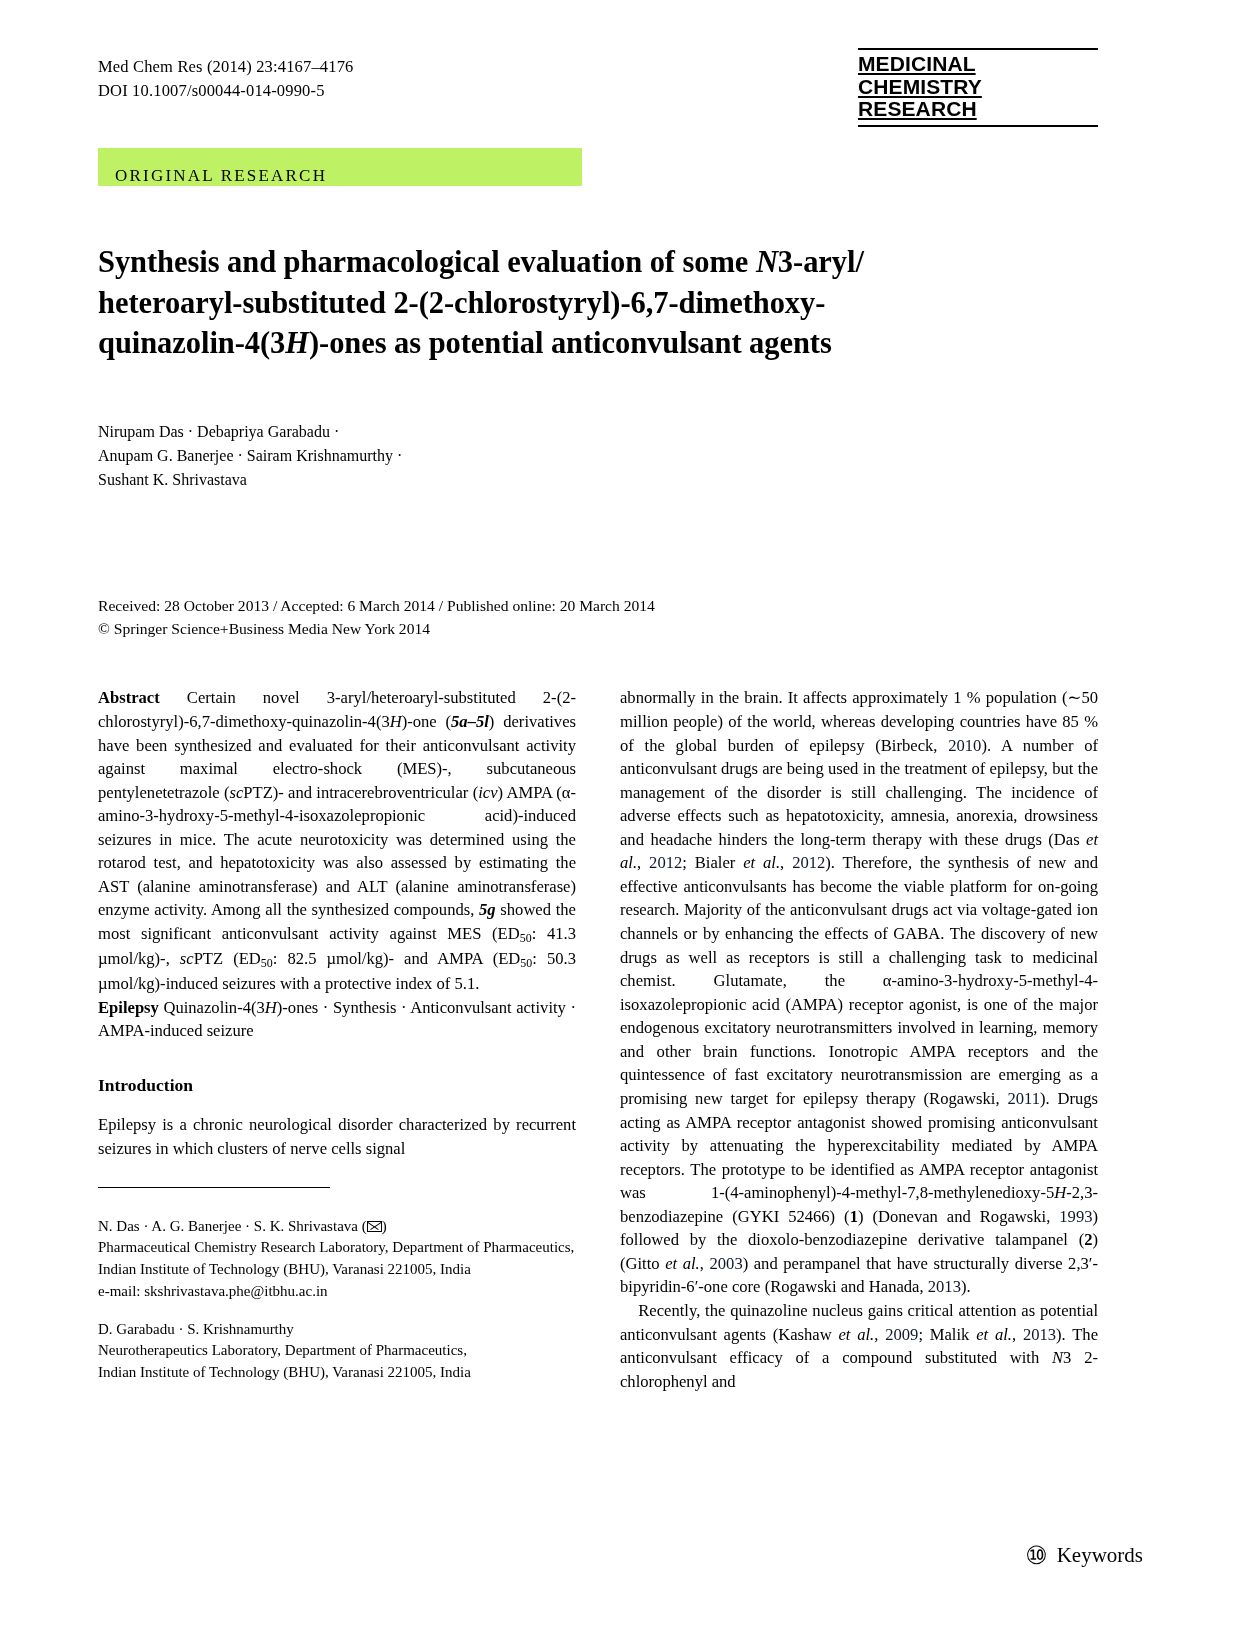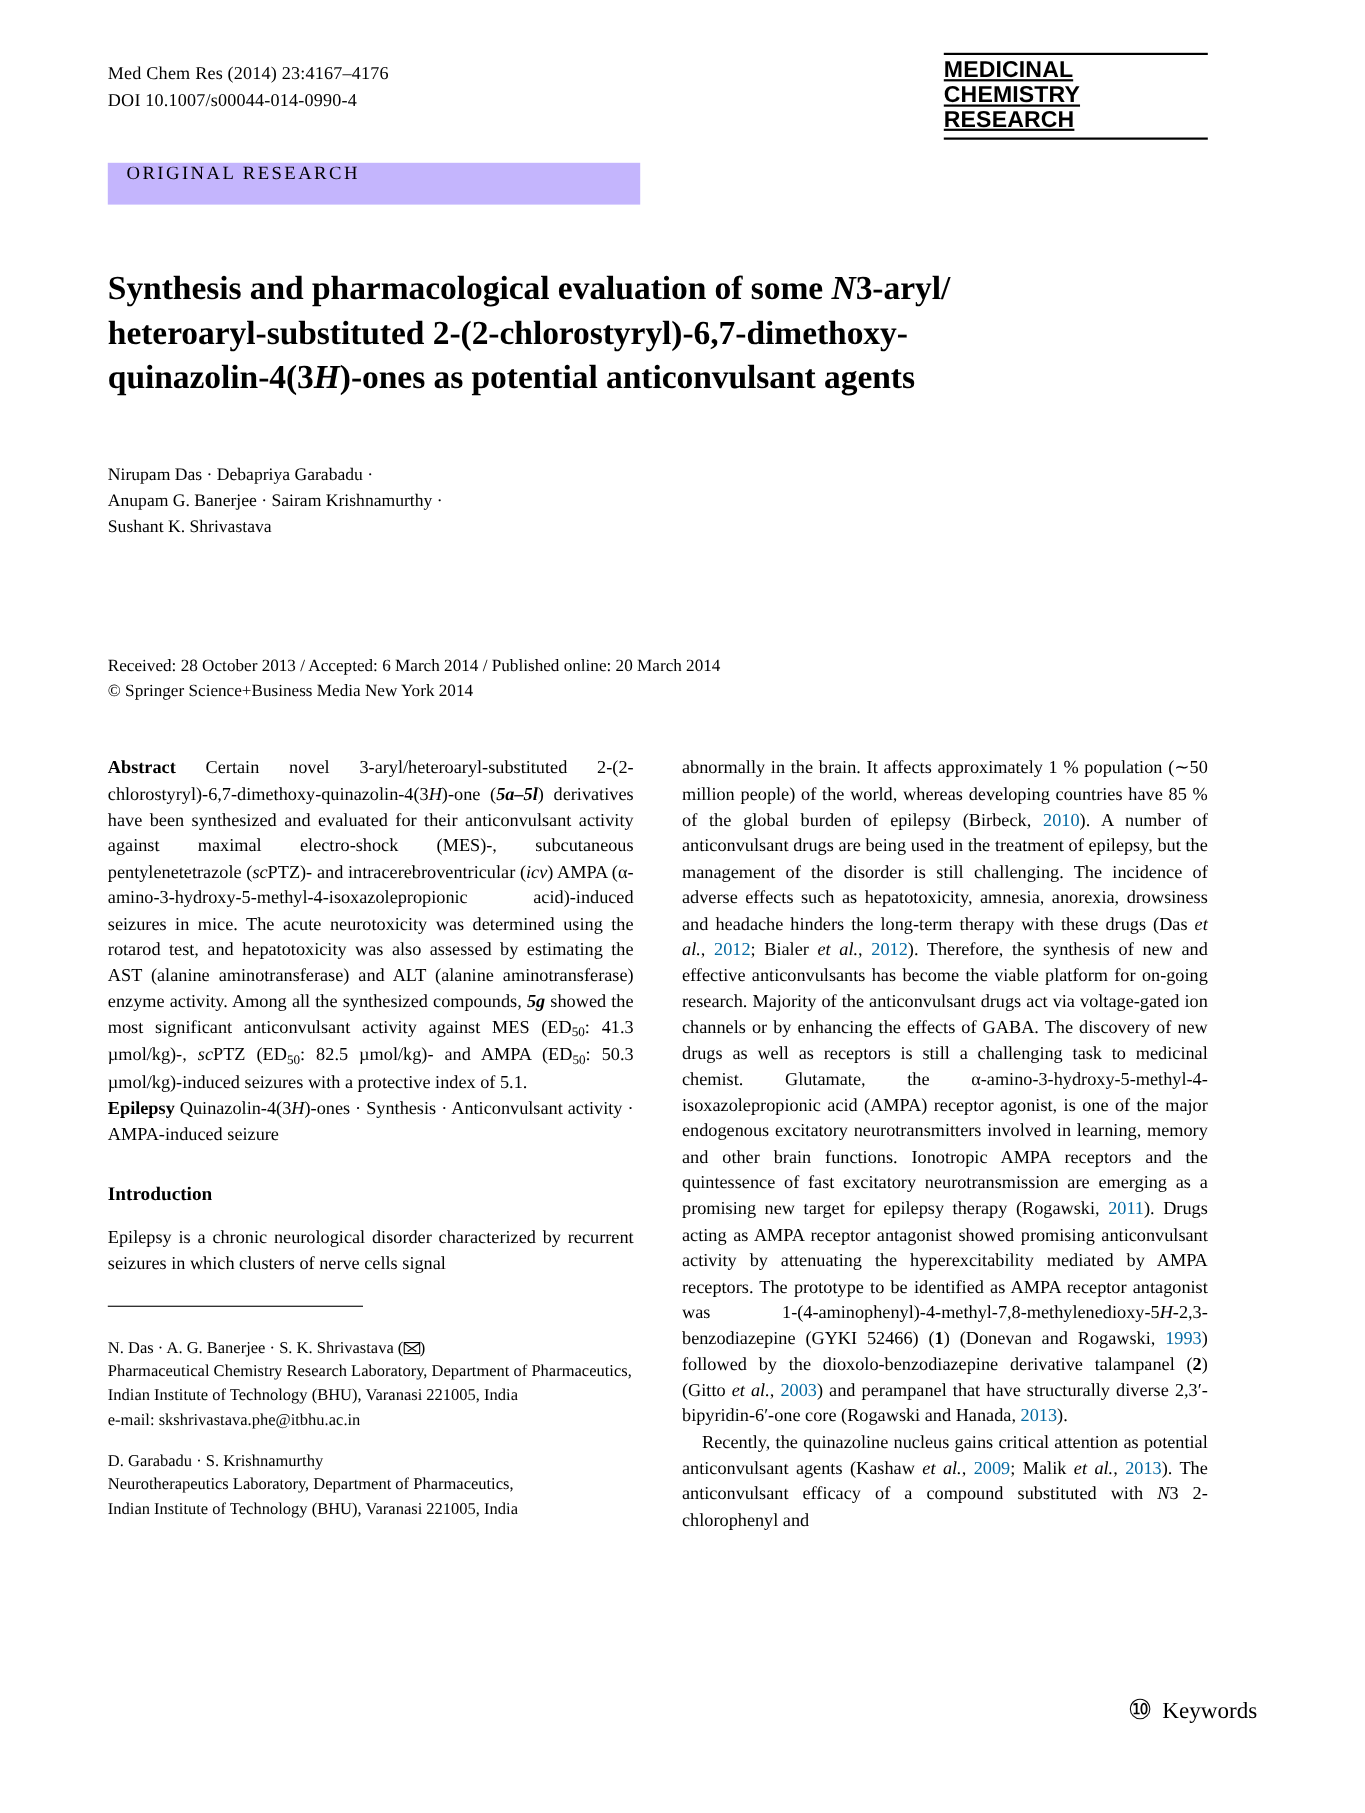--- a/index.html
+++ b/index.html
@@ -52,25 +52,25 @@
     border-top: 2px solid #000;
     border-bottom: 2px solid #000;
     padding: 3px 0 4px 0;
     text-decoration: underline;
   }
   .journal-logo div { display: block; }
 
   
   .band {
     margin-top: 17px;
-    background: #c4b5fd;
+    background: #bef264;
     width: 484px;
     height: 38px;
     display: flex;
-    align-items: flex-start;
+    align-items: flex-end;
     padding-left: 17px;
     box-sizing: border-box;
     font-family: "Liberation Serif", serif;
     font-size: 17px;
     letter-spacing: 0.13em;
   }
 
   
   .title {
     margin-top: 56px;
@@ -119,21 +119,21 @@
     margin-top: 20px;
   }
   .kw b { font-weight: bold; }
   .sec-head {
     margin-top: 30px;
     margin-bottom: 16px;
     font-weight: bold;
     font-size: 17.5px;
   }
   sub { font-size: 0.72em; vertical-align: -0.25em; }
-  .blue { color: #0369a1; font-family: Liberation Serif, serif; }
+  .blue { color: #0f172a; font-family: Liberation Serif, serif; }
   i { font-style: italic; }
   b { font-weight: bold; }
 
   
   .footnote-rule {
     margin-top: 26px;
     width: 232px;
     border-top: 1px solid #000;
     height: 0;
   }
@@ -191,21 +191,21 @@
 </style>
 </head>
 <body>
 
 <div class="page">
   <div class="content">
 
     <div class="masthead">
       <div class="journal-ref">
         <div>Med Chem Res (2014) 23:4167–4176</div>
-        <div>DOI 10.1007/s00044-014-0990-4</div>
+        <div>DOI 10.1007/s00044-014-0990-5</div>
       </div>
       <div class="journal-logo">
         <div>MEDICINAL</div>
         <div>CHEMISTRY</div>
         <div>RESEARCH</div>
       </div>
     </div>
 
     <div class="band">
       <span>ORIGINAL RESEARCH</span>

